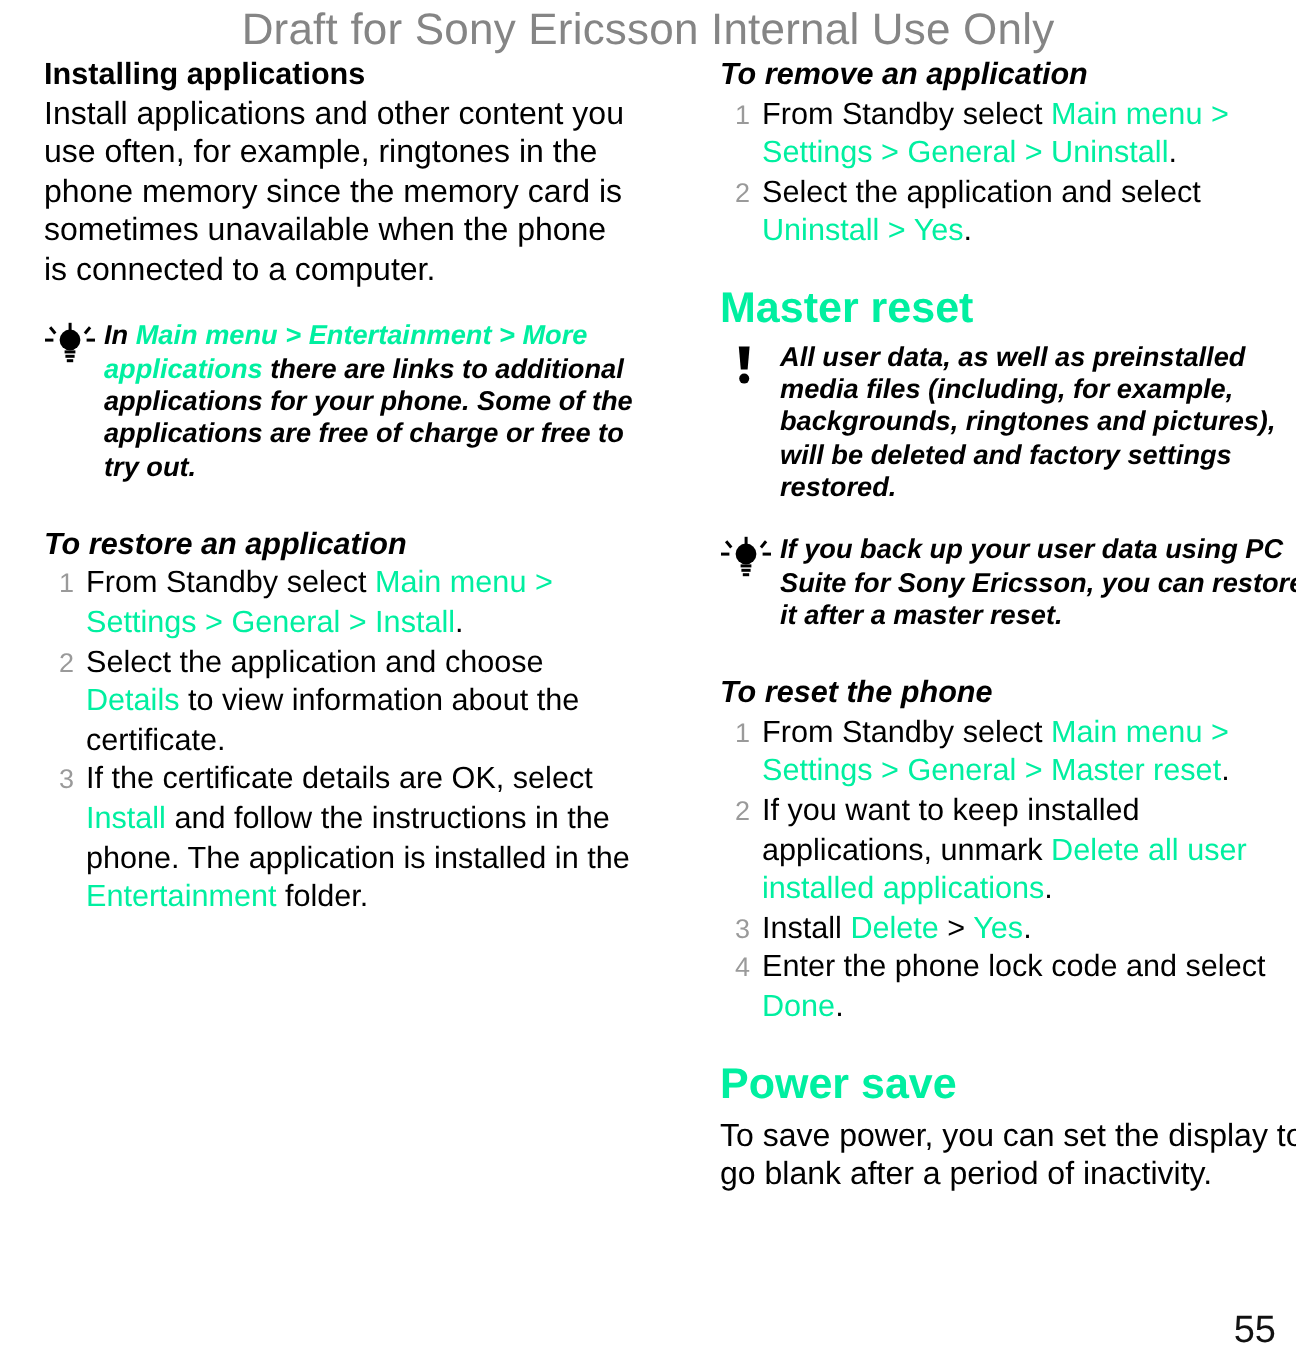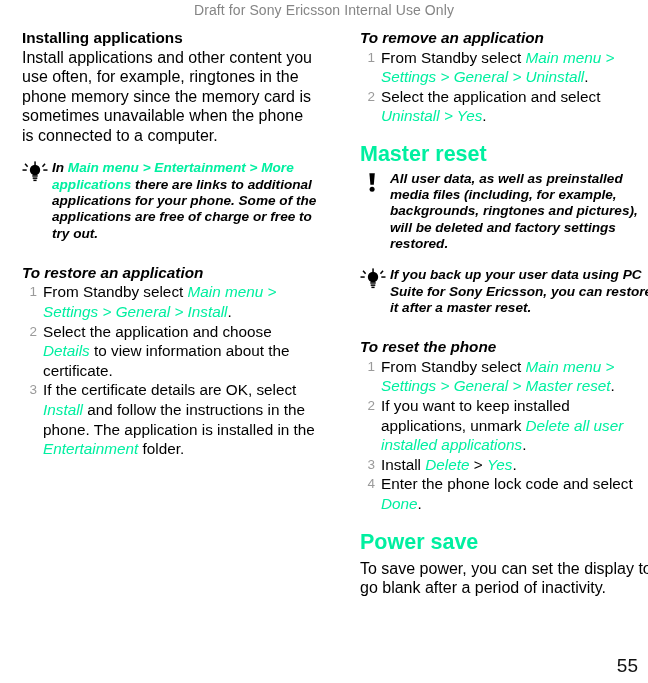--- a/index.html
+++ b/index.html
@@ -16,21 +16,21 @@
     overflow: hidden;
   }
 
   
   .draft-header {
     position: absolute;
     top: 2px;
     left: 0;
     width: 648px;
     text-align: center;
-    font-size: 14px;
+    font-size: 22px;
     color: #858585;
     letter-spacing: 0.1px;
     white-space: nowrap;
   }
 
   
   .columns {
     position: absolute;
     top: 28px;
     left: 0;
@@ -110,21 +110,21 @@
   }
   .notice .ico {
     position: absolute;
     left: 0;
     top: 1px;
     width: 26px;
     height: 22px;
   }
   .notice .ico svg { display: block; }
 
-  .green { color: #00efa0; font-style: italic; }
+  .green { color: #00efa0; }
 
   
   .footer {
     position: absolute;
     left: 0;
     bottom: 6px;
     width: 648px;
     height: 24px;
   }
   .footer .chapter {

